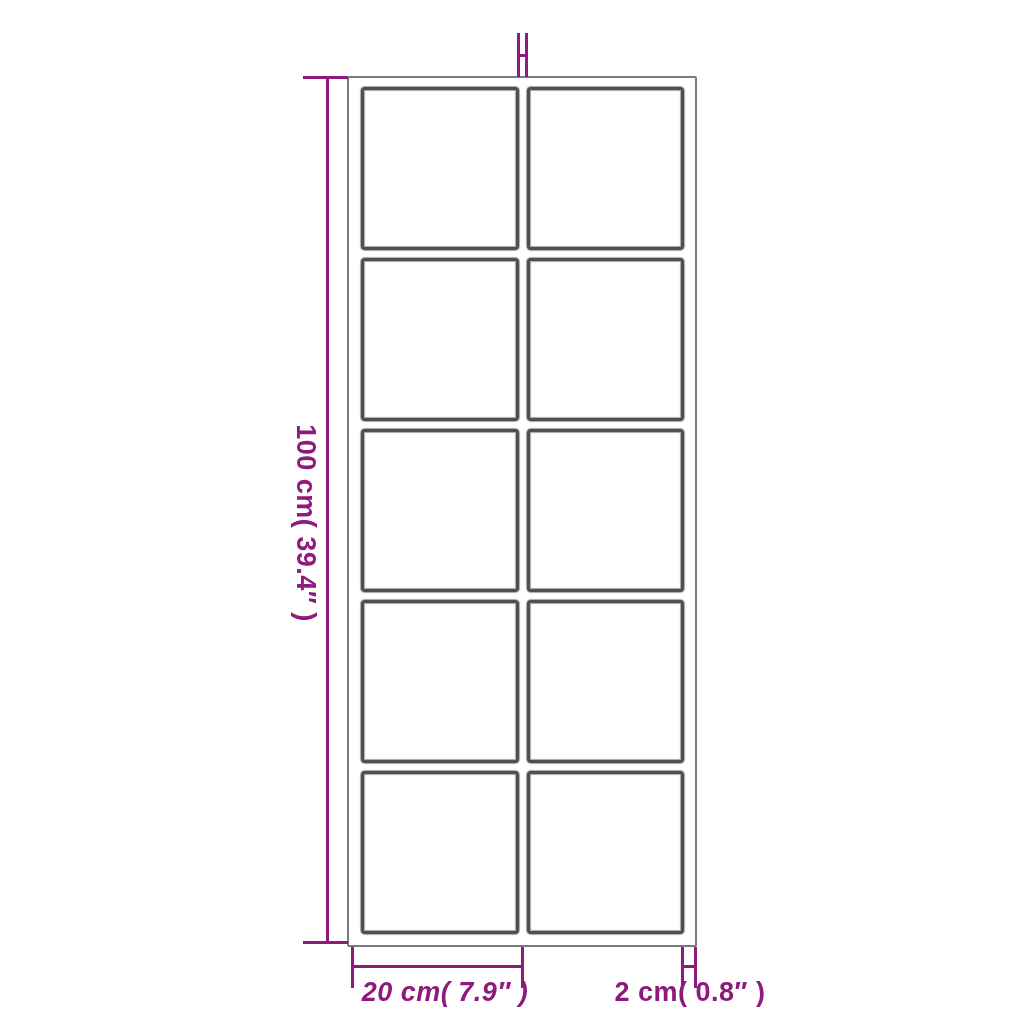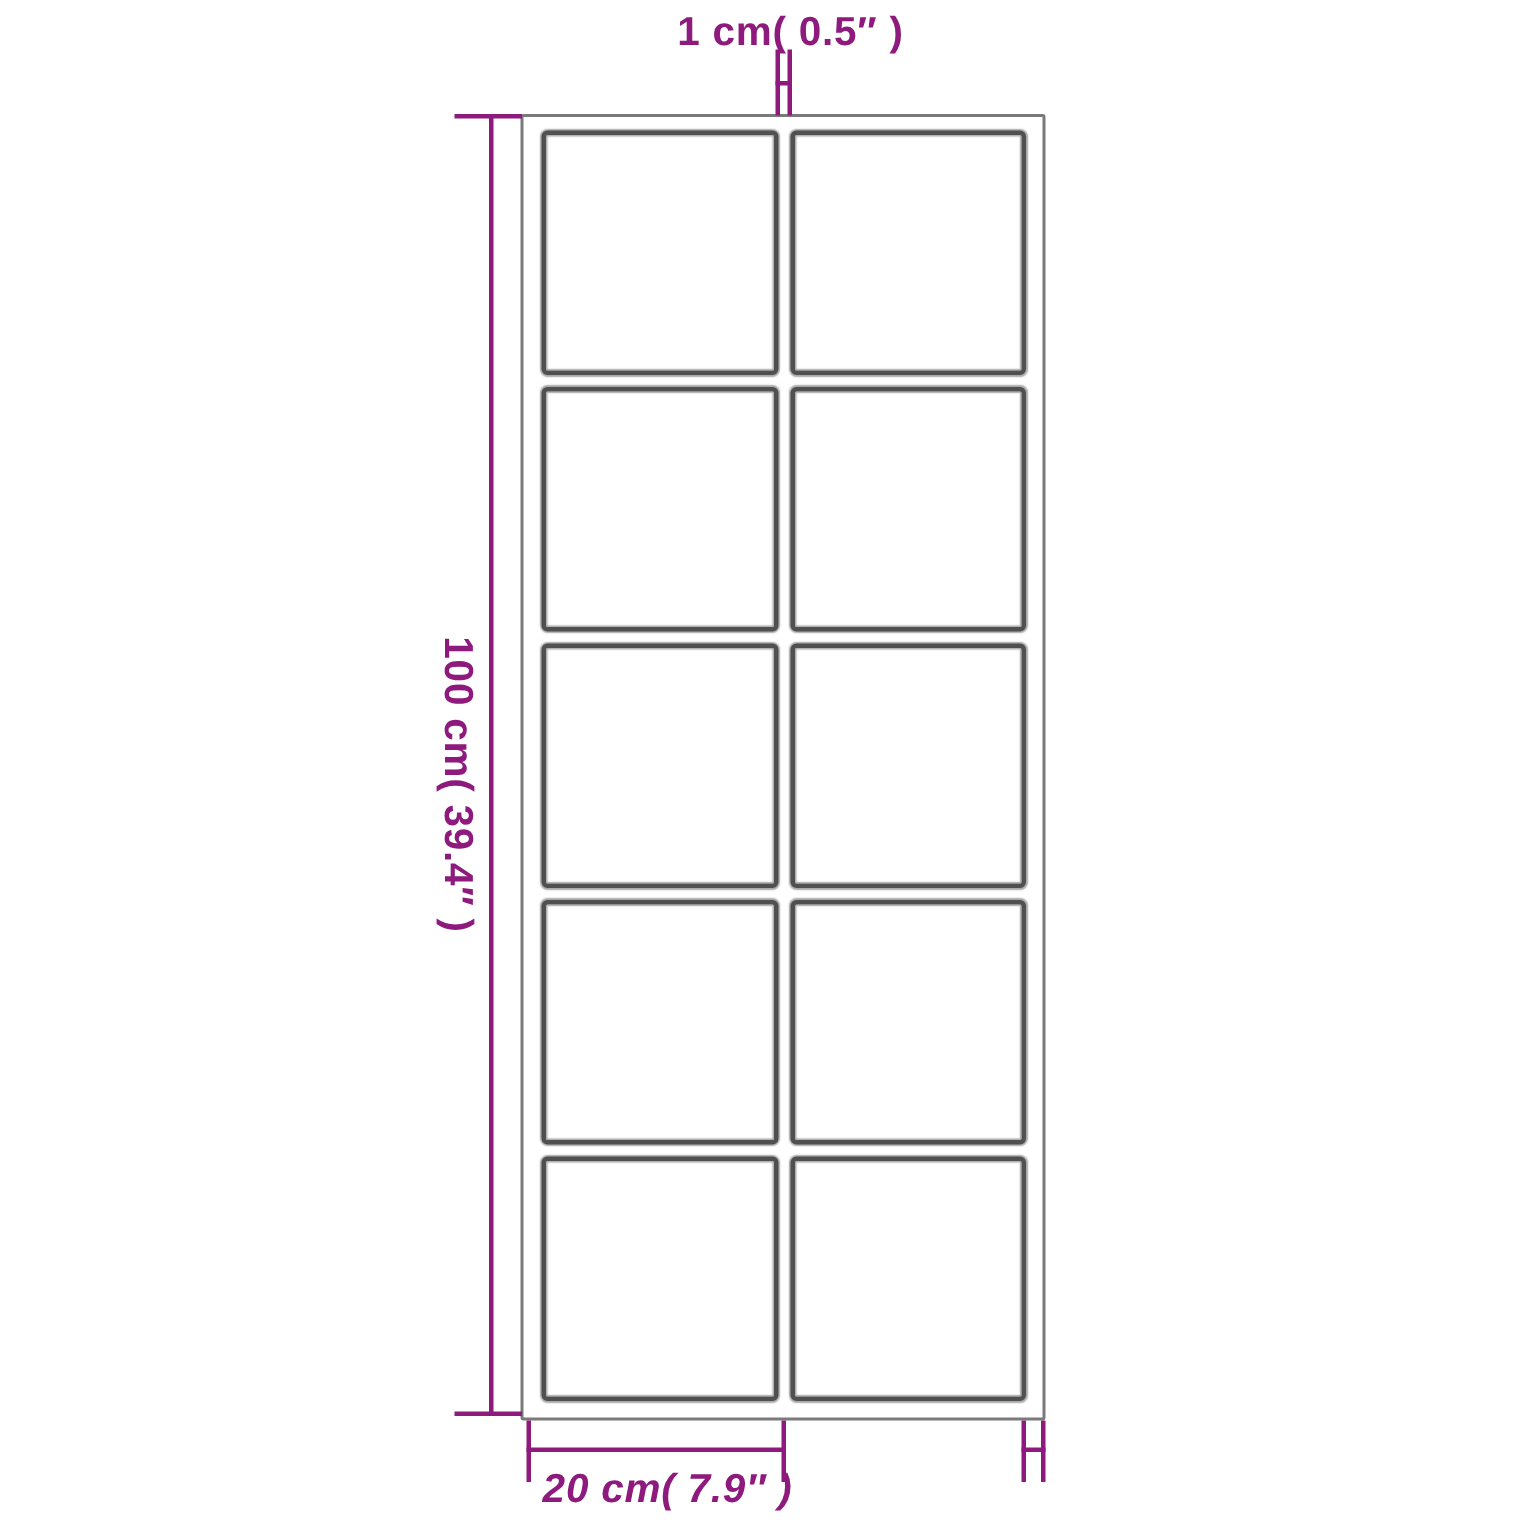--- a/index.html
+++ b/index.html
@@ -76,32 +76,32 @@
       <div class="pane"></div>
       <div class="pane"></div>
       <div class="pane"></div>
       <div class="pane"></div>
       <div class="pane"></div>
       <div class="pane"></div>
       <div class="pane"></div>
       <div class="pane"></div>
     </div>
 
-  <div class="dim-text center-x" style="left:527px; top:6px;">1 cm( 0.5″  )</div>
   <div class="dim-line" style="left:517px; top:33px; width:3px; height:44px;"></div>
   <div class="dim-line" style="left:525px; top:33px; width:3px; height:44px;"></div>
   <div class="dim-line" style="left:517px; top:54px; width:11px; height:3px;"></div>
 
   <div class="dim-text rotated" style="left:305px; top:523px;">100 cm( 39.4″  )</div>
   <div class="dim-line" style="left:326px; top:76px; width:3px; height:868px;"></div>
   <div class="dim-line" style="left:303px; top:76px; width:45px; height:3px;"></div>
   <div class="dim-line" style="left:303px; top:941px; width:45px; height:3px;"></div>
 
   <div class="dim-text center-x" style="left:445px; top:977px;font-style:italic;">20 cm( 7.9″  )</div>
   <div class="dim-line" style="left:351px; top:965px; width:173px; height:3px;"></div>
   <div class="dim-line" style="left:351px; top:947px; width:3px; height:41px;"></div>
   <div class="dim-line" style="left:521px; top:947px; width:3px; height:41px;"></div>
 
+  <div class="dim-text center-x" style="left:690px; top:977px;">2 cm( 0.8″  )</div>
   <div class="dim-line" style="left:681px; top:947px; width:3px; height:41px;"></div>
   <div class="dim-line" style="left:694px; top:947px; width:3px; height:41px;"></div>
   <div class="dim-line" style="left:681px; top:965px; width:16px; height:3px;"></div>
 
 </div>
 
 </body></html>

